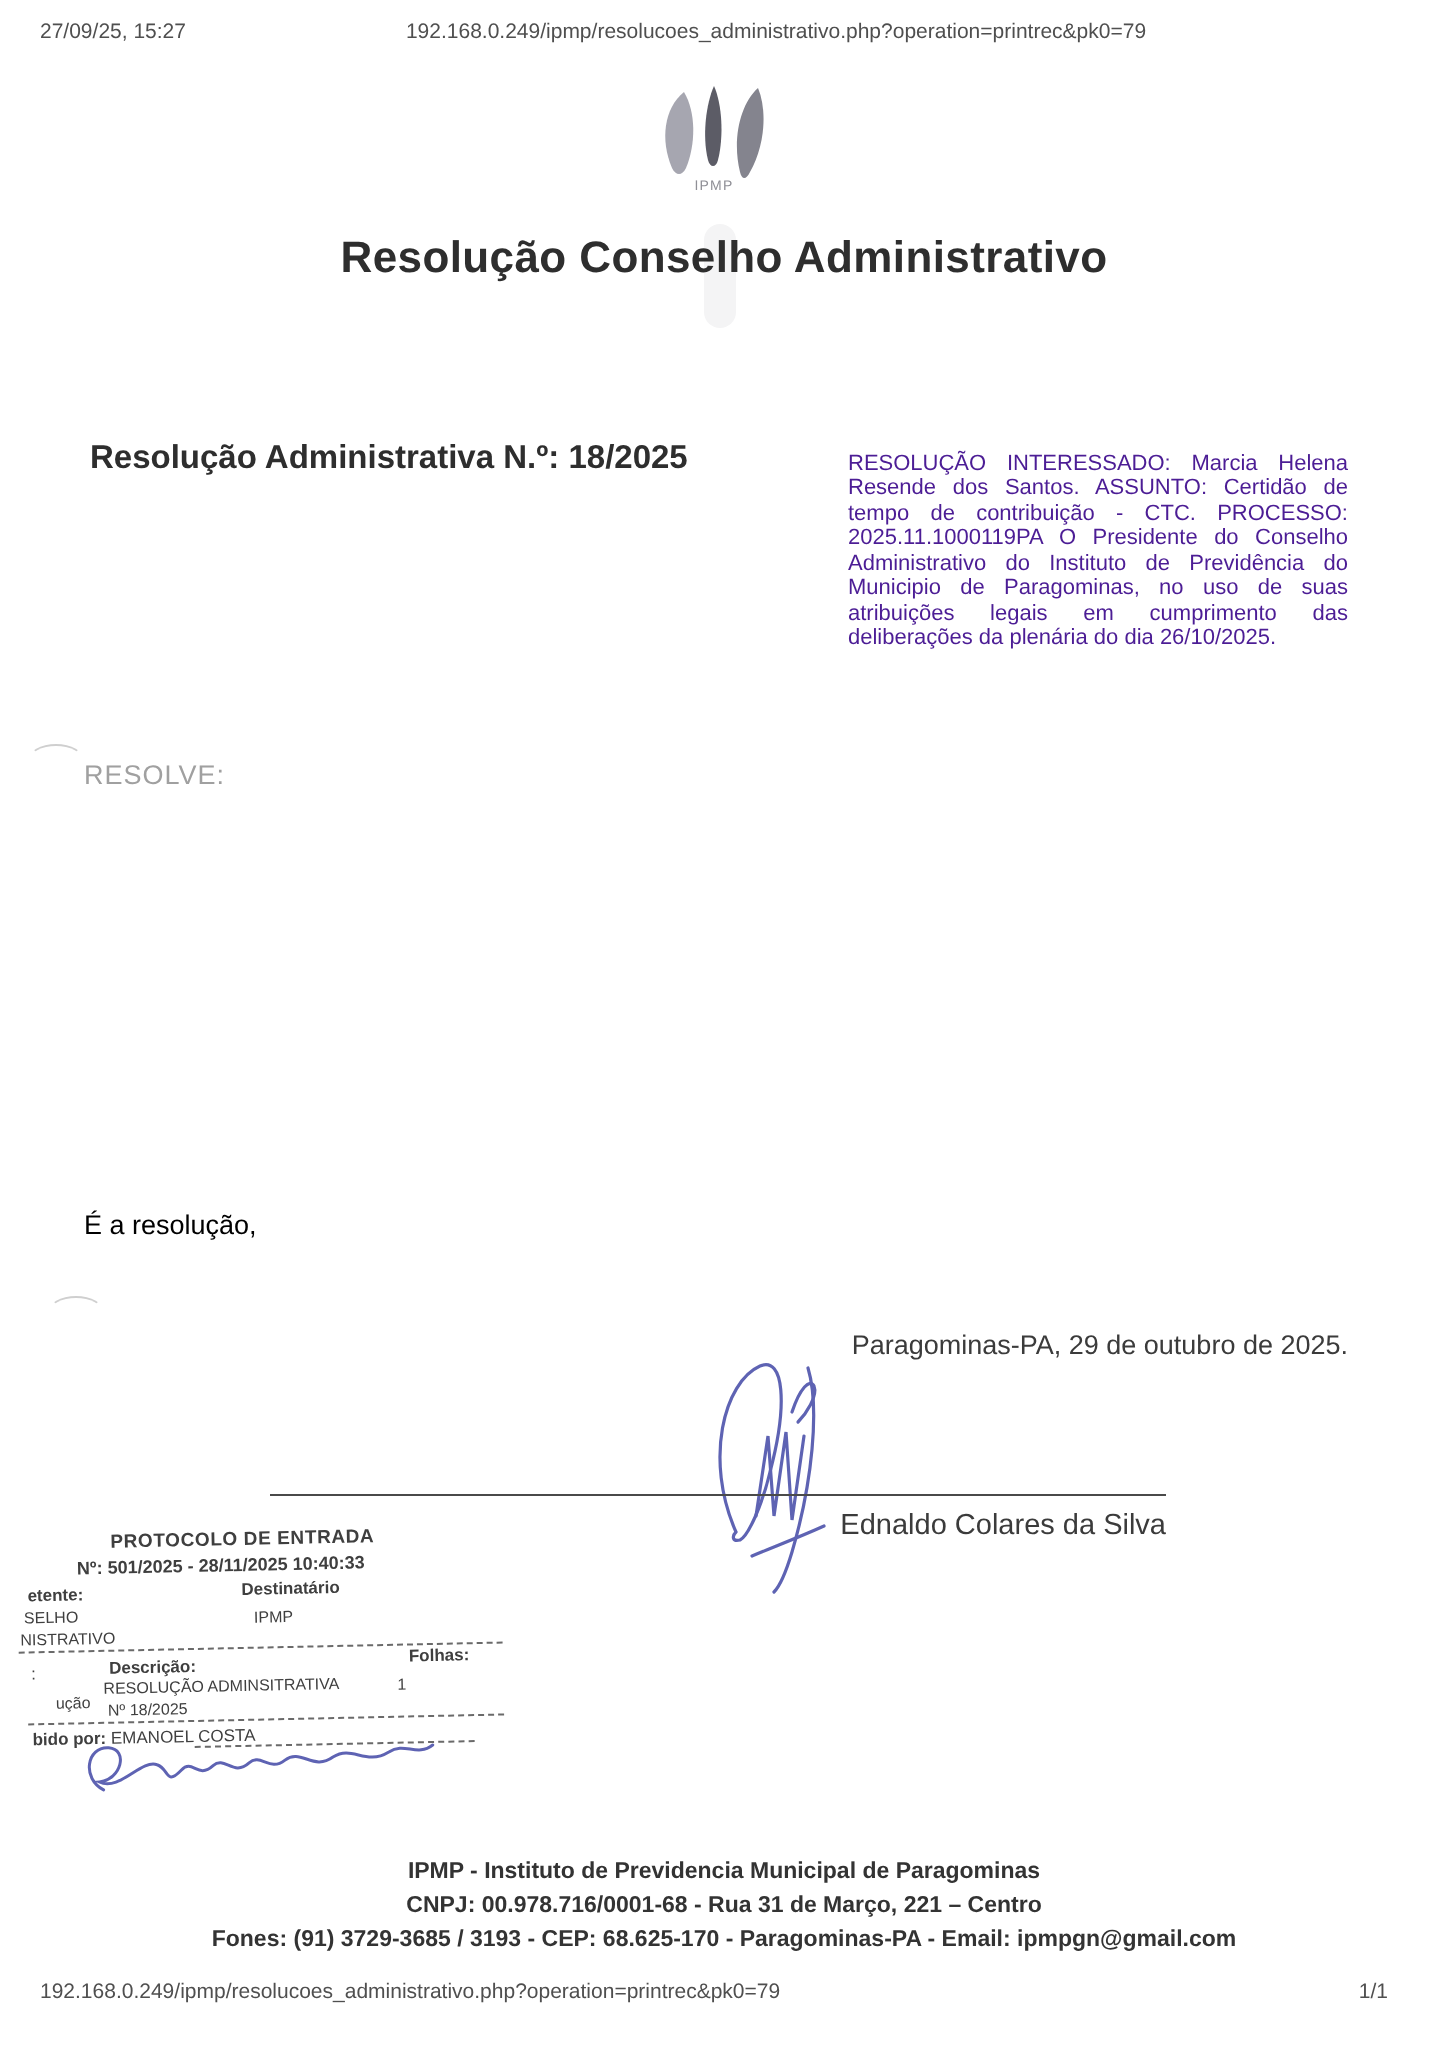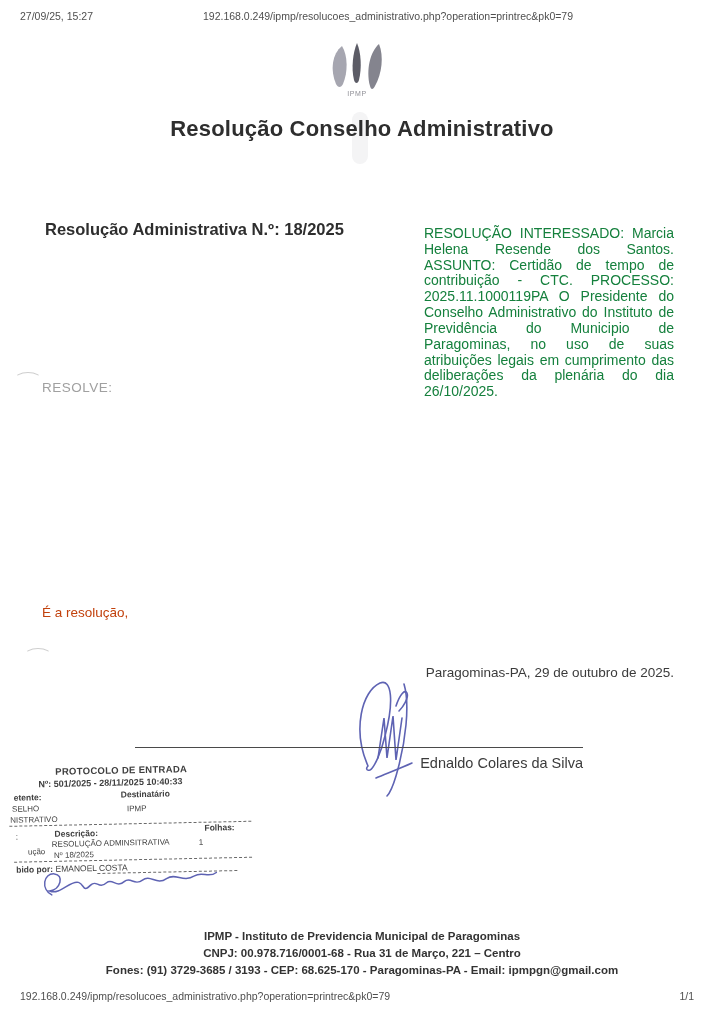--- a/index.html
+++ b/index.html
@@ -13,25 +13,25 @@
   .ph-url{left:0;right:0;top:10px;text-align:center;padding-left:52px;font-size:10.5px;color:#4f4f4f;}
   .pf-url{left:20px;top:990px;font-size:10.5px;color:#4f4f4f;}
   .pf-page{right:30px;top:990px;font-size:10.5px;color:#4f4f4f;}
   
   .logo{left:322px;top:40px;width:70px;height:58px;}
   .logo-caption{left:322px;top:90px;width:70px;text-align:center;font-size:7px;color:#8f8f96;letter-spacing:.6px;}
   .logo-ghost{left:352px;top:112px;width:16px;height:52px;background:#f4f4f5;border-radius:8px;}
   
   .title{left:0;right:0;top:116px;text-align:center;font-size:22px;font-weight:bold;color:#2e2e2e;letter-spacing:.2px;}
   .subtitle{left:45px;top:175px;font-size:16.5px;font-weight:bold;color:#2e2e2e;margin-top:45px;}
-  .preamble{left:424px;top:226px;width:250px;font-size:14px;line-height:1.13;text-align:justify;color:#15803d;}
+  .preamble{left:424px;top:226px;width:250px;font-size:11px;line-height:1.13;text-align:justify;color:#4c1d95;}
   .resolve{left:42px;top:364px;font-size:13.5px;color:#a0a0a0;letter-spacing:.5px;margin-top:16px;}
   .art1{left:42px;top:393px;width:636px;font-size:13.5px;line-height:1.72;text-align:justify;color:#a6a6a6;}
   .art2{left:42px;top:474px;width:632px;font-size:14.5px;line-height:1.7;text-align:justify;color:#3b3b3b;}
-  .closing{left:42px;top:605px;font-size:13.5px;color:#c2410c;}
+  .closing{left:42px;top:605px;font-size:13.5px;color:#000000;}
   .place-date{right:50px;top:665px;font-size:13.5px;color:#3b3b3b;}
   
   .sig-line{left:135px;top:747px;width:448px;border-top:1.5px solid #4a4a4a;height:0;}
   .signer{left:135px;top:753px;width:448px;text-align:right;font-size:14.5px;line-height:1.45;color:#3b3b3b;}
   .president-sig{left:346px;top:676px;width:88px;height:124px;}
   
   .arc{width:26px;height:14px;border:1.5px solid #cfcfcf;border-color:#cfcfcf transparent transparent transparent;border-radius:50%;}
   .arc1{left:14px;top:372px;}
   .arc2{left:24px;top:648px;}
   

